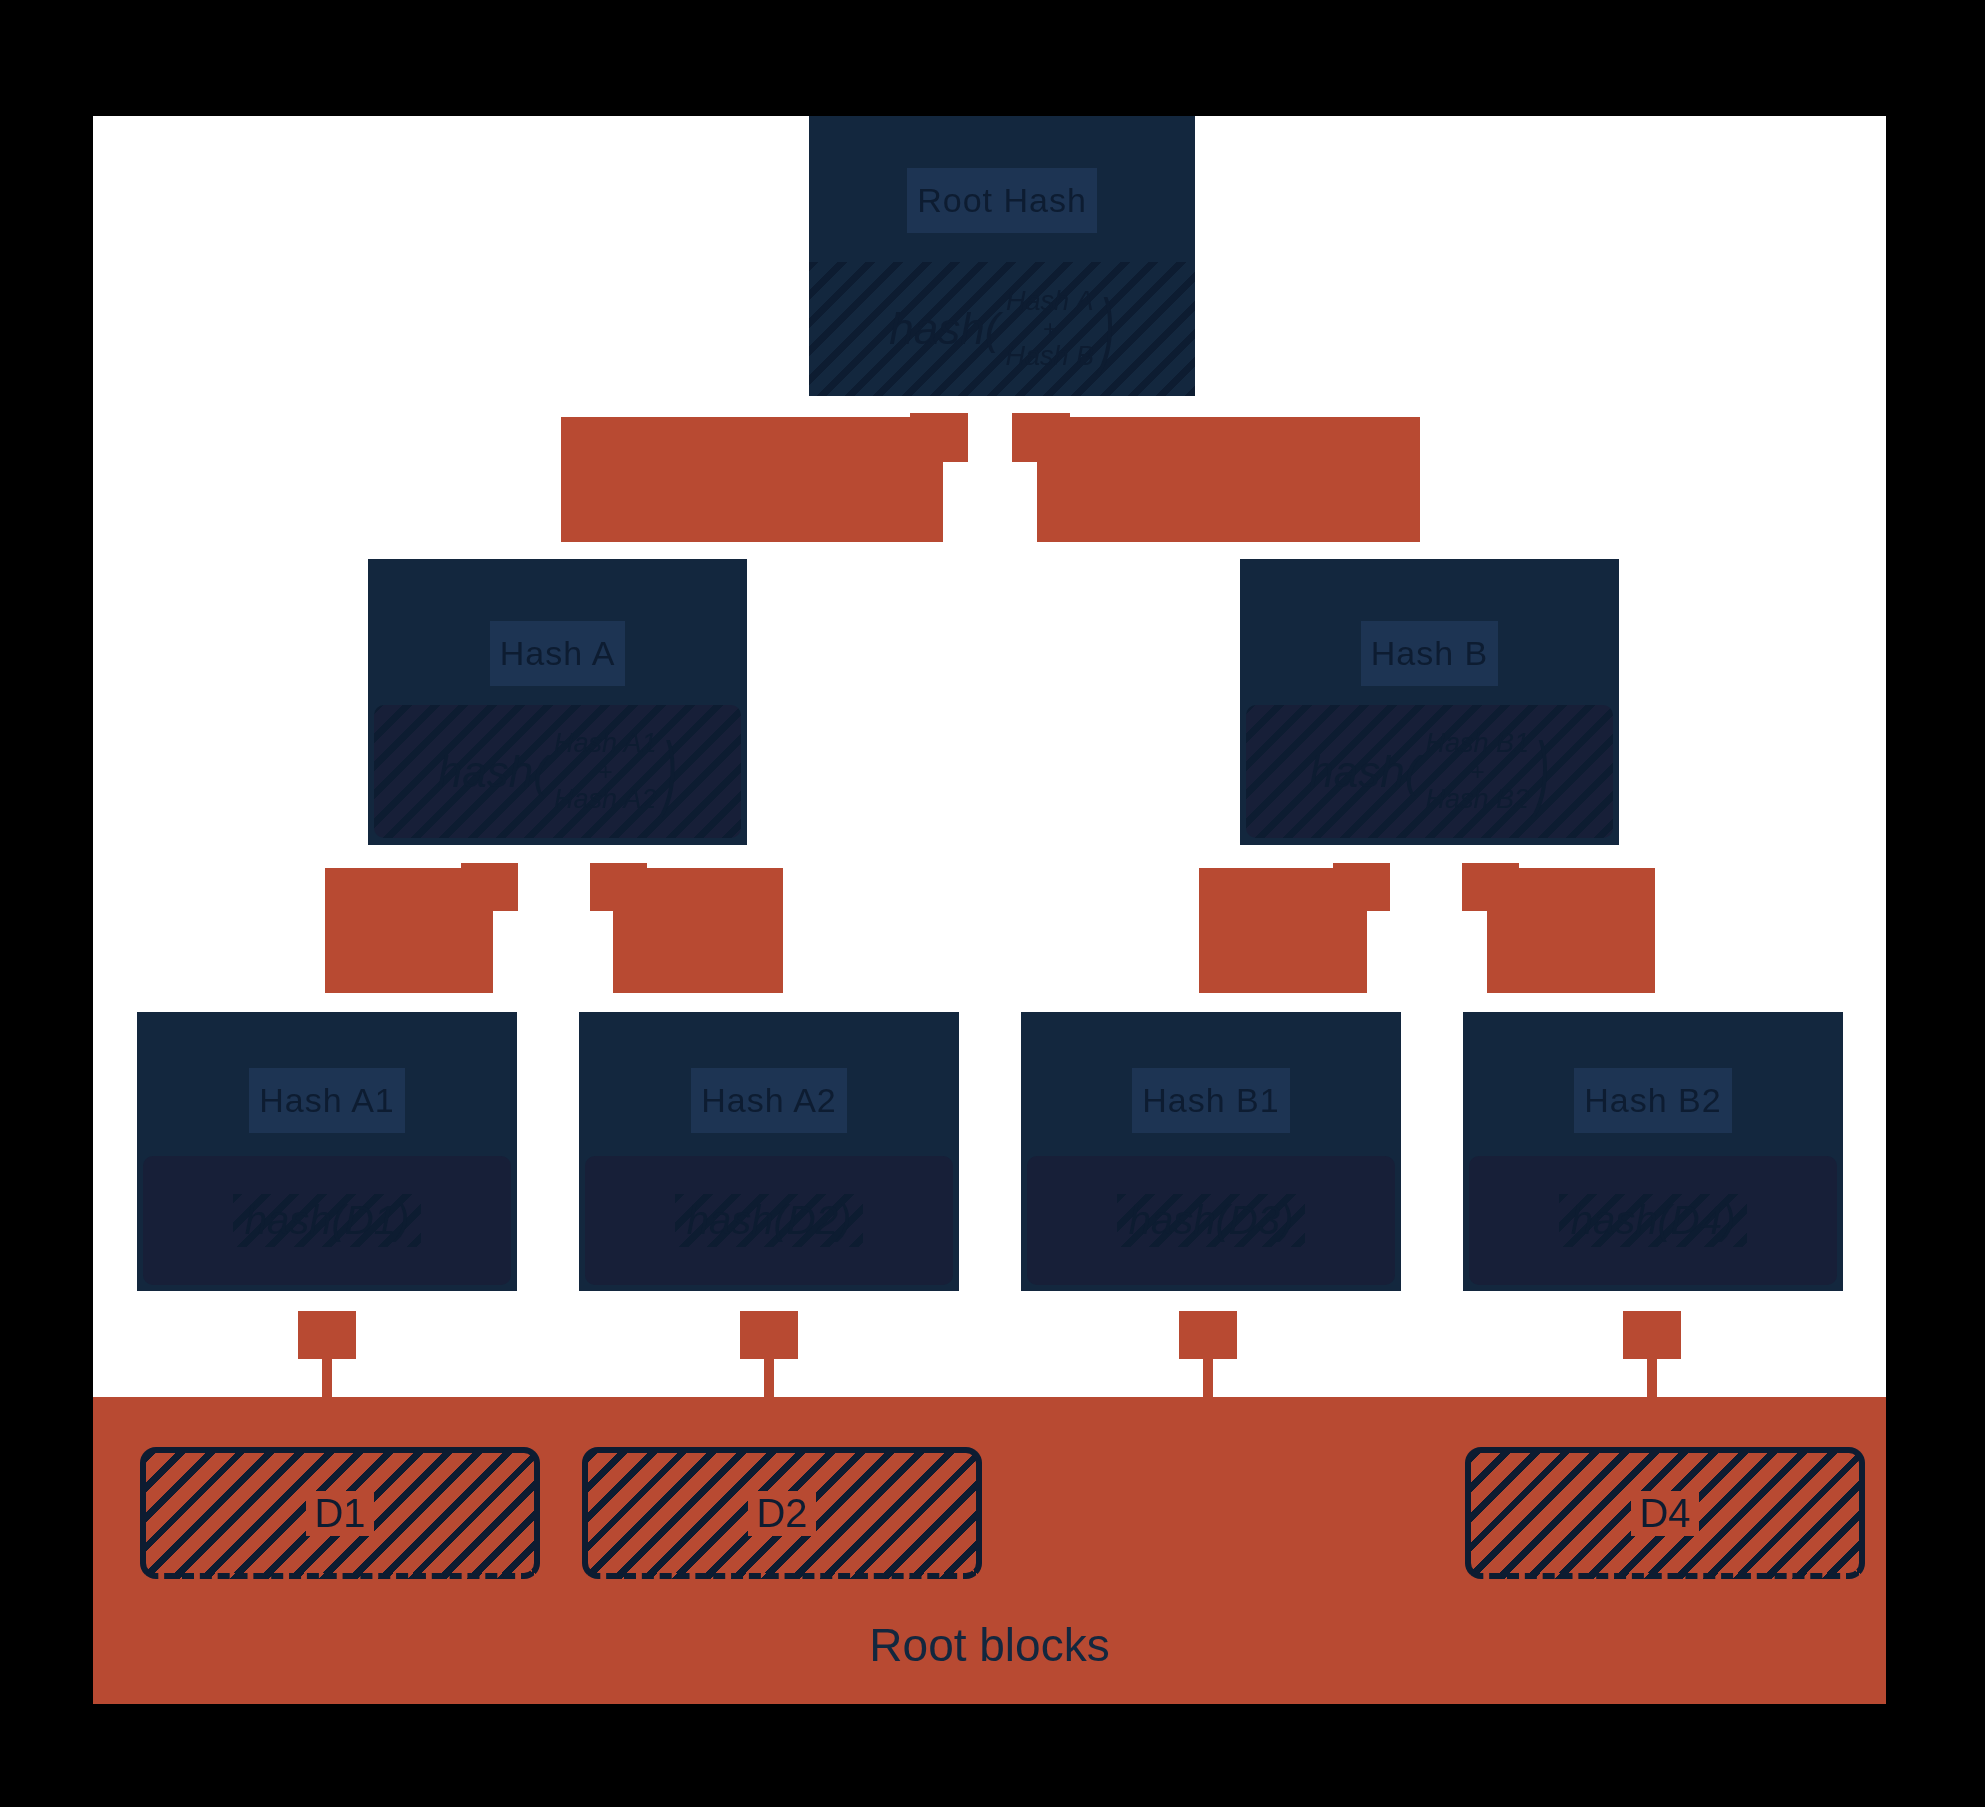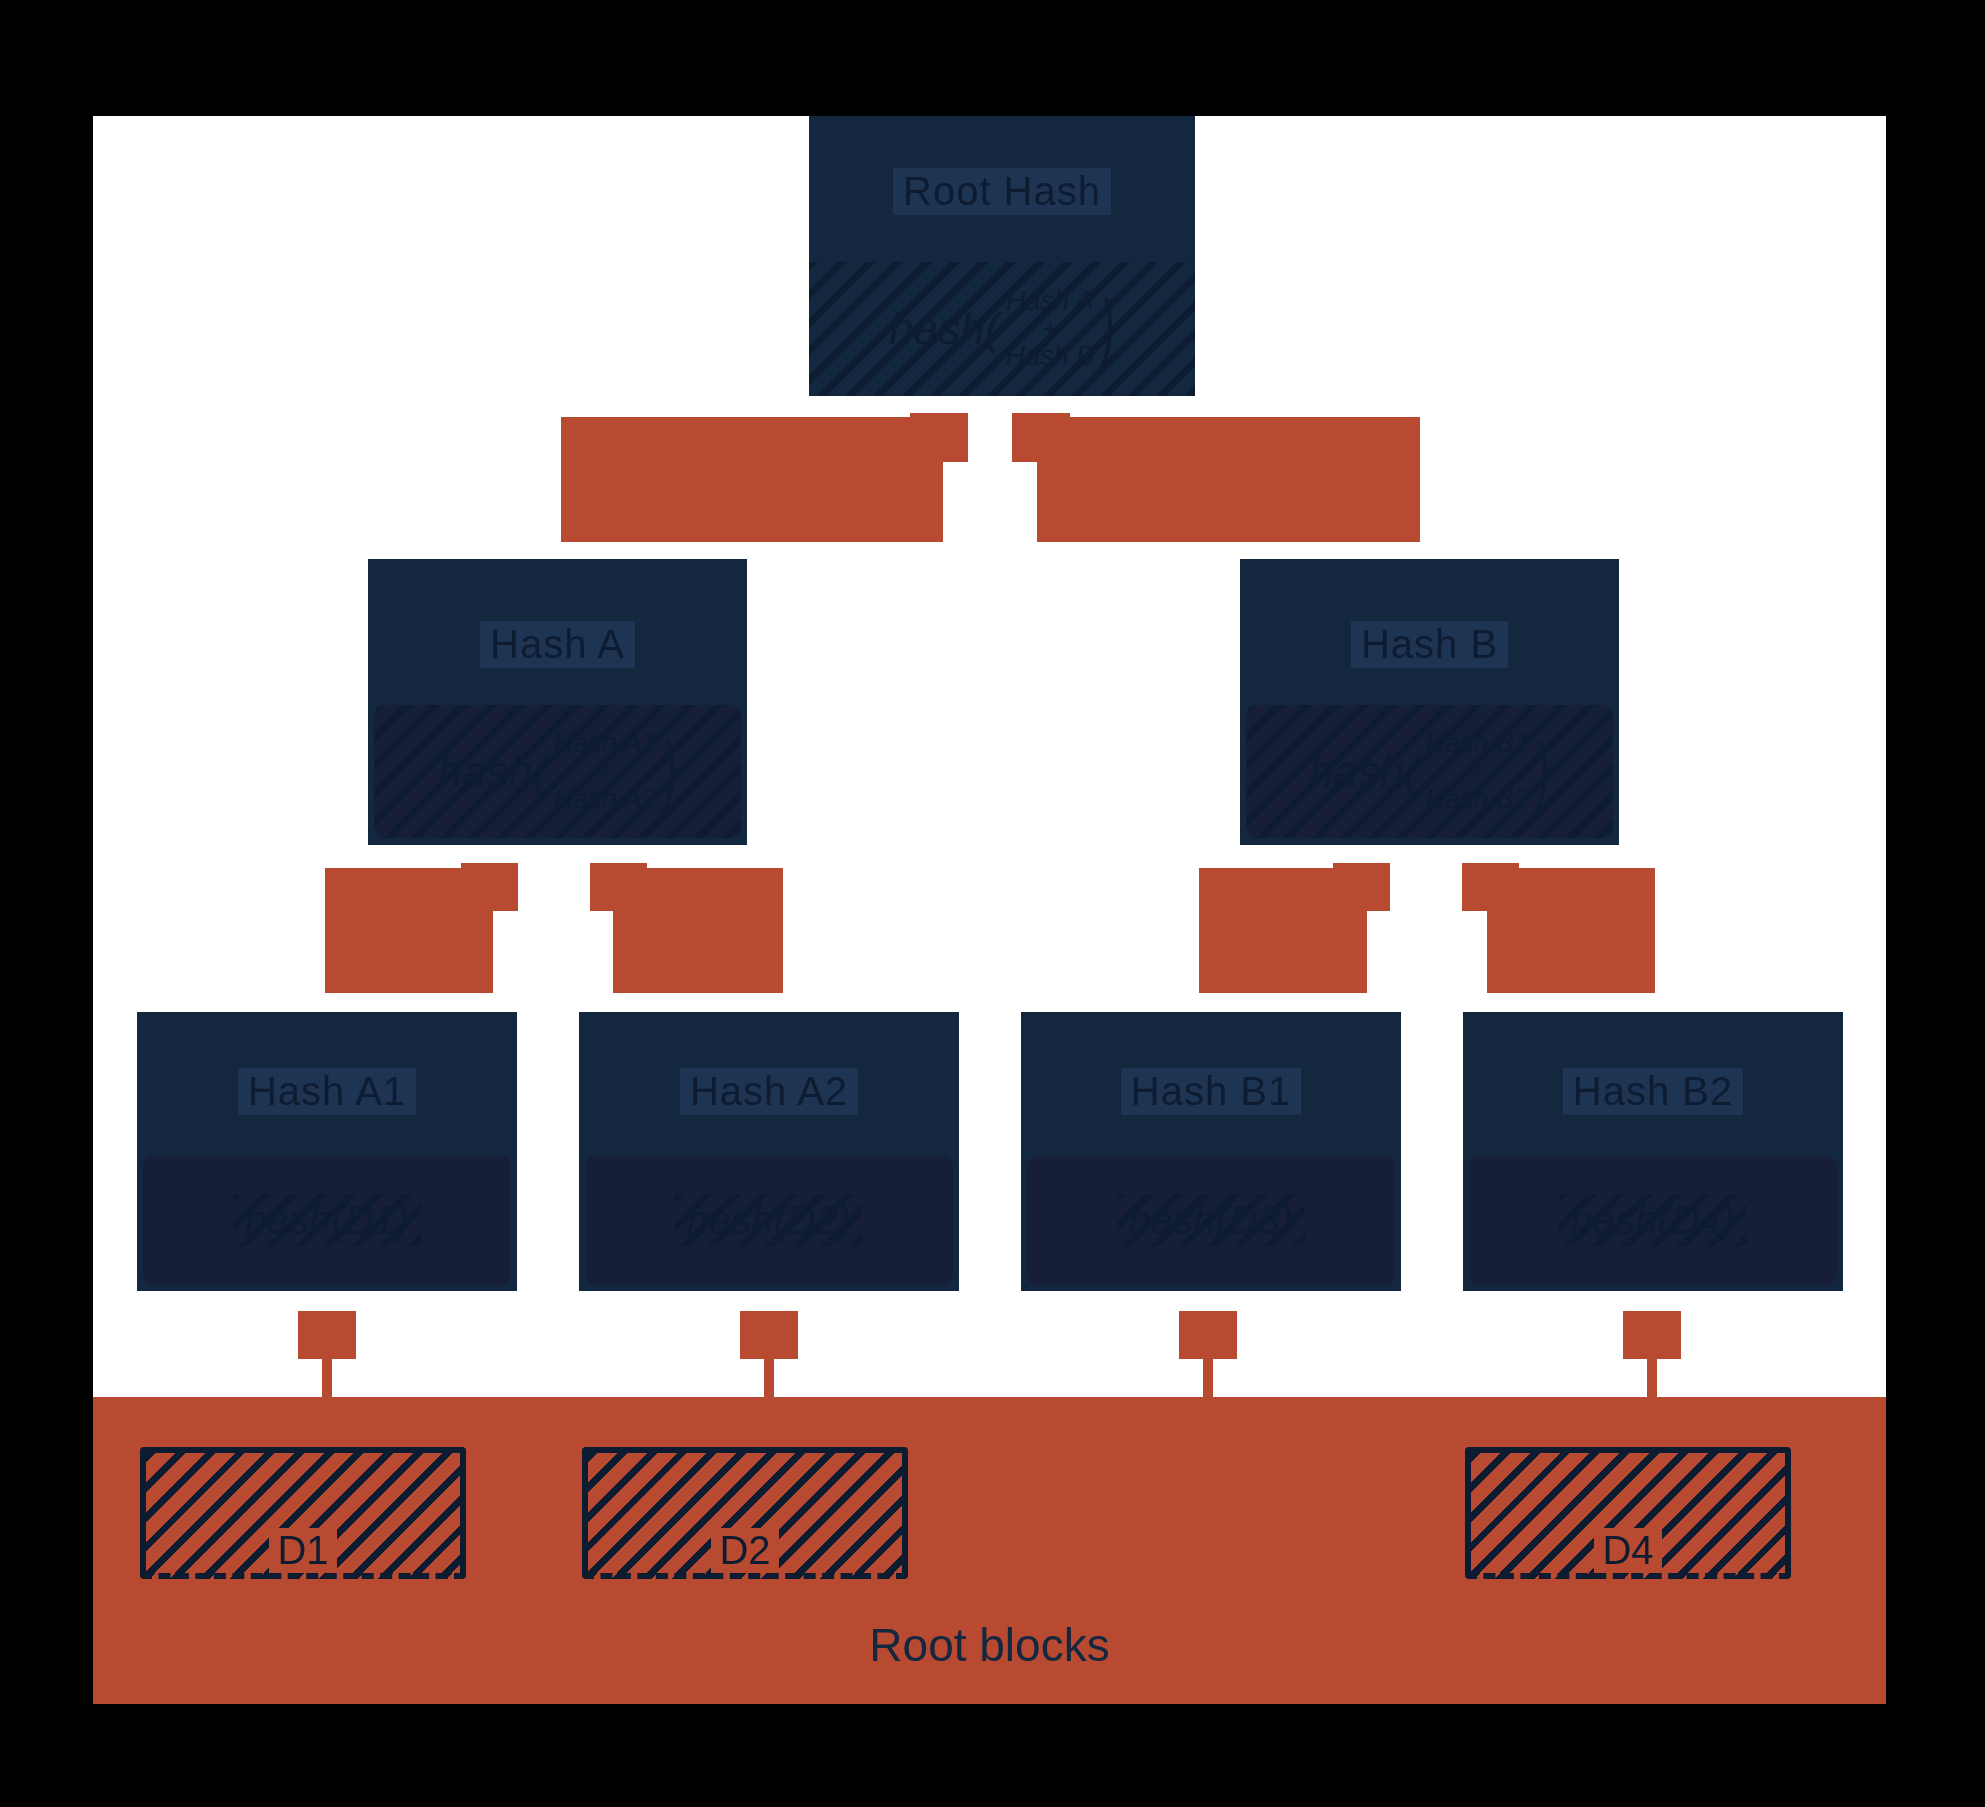--- a/index.html
+++ b/index.html
@@ -29,23 +29,23 @@
     background:var(--navy);
   }
   .node-title{
     position:absolute;left:0;width:100%;
     text-align:center;
   }
   .node-title span{
     display:inline-block;
     background:var(--title-band);
     color:var(--navy-dark);
-    font-size:40px;
+    font-size:34px;
     letter-spacing:1px;
-    padding:1px 10px;
+    padding:13px 10px;
   }
   .t-root{top:52px;}
   .t-l2{top:62px;}
   .t-l3{top:56px;}
   .hatch{
     background-image:repeating-linear-gradient(135deg,
       var(--navy-dark) 0px, var(--navy-dark) 7px,
       transparent 7px, transparent 20px);
   }
   .band{
@@ -83,30 +83,30 @@
   
   .cbody,.cbump{position:absolute;background:var(--red);}
   
   .stem-square,.stem-line{position:absolute;background:var(--red);}
   
   .data-band{
     position:absolute;left:93px;top:1397px;width:1793px;height:307px;
     background:var(--red);
   }
   .dblock{
-    position:absolute;top:1447px;width:326px;height:132px;
+    position:absolute;top:1447px;width:400px;height:132px;
     box-sizing:border-box;
     border:6px solid var(--navy-dark);
     border-bottom-style:dashed;
-    border-radius:4px;
+    border-radius:16px;
     background-color:var(--red);
     background-image:repeating-linear-gradient(135deg,
       var(--navy-dark) 0px, var(--navy-dark) 7px,
       transparent 7px, transparent 21px);
-    display:flex;align-items:flex-end;justify-content:center;
+    display:flex;align-items:center;justify-content:center;
   }
   .dblock span{
     background:var(--red);
     color:var(--navy-dark);
     font-size:40px;
     padding:0 8px;
   }
   .data-label{
     position:absolute;left:93px;top:1618px;width:1793px;
     text-align:center;

